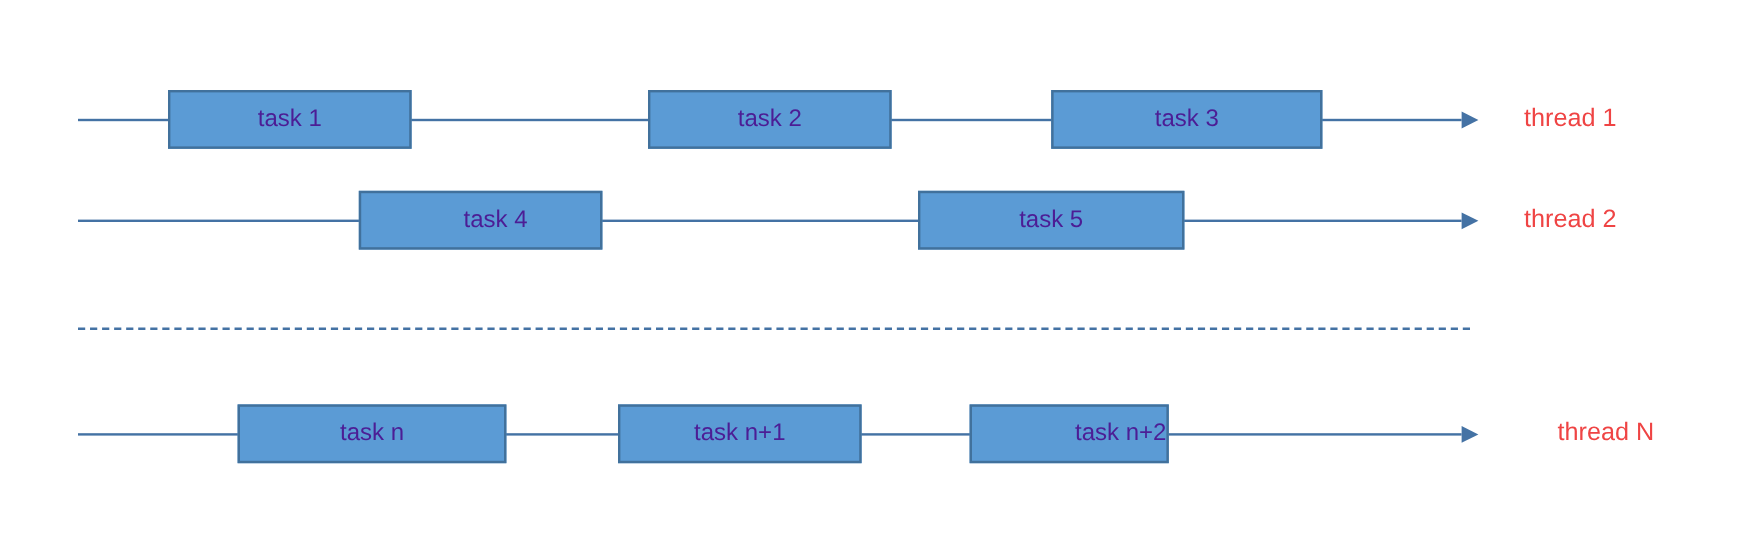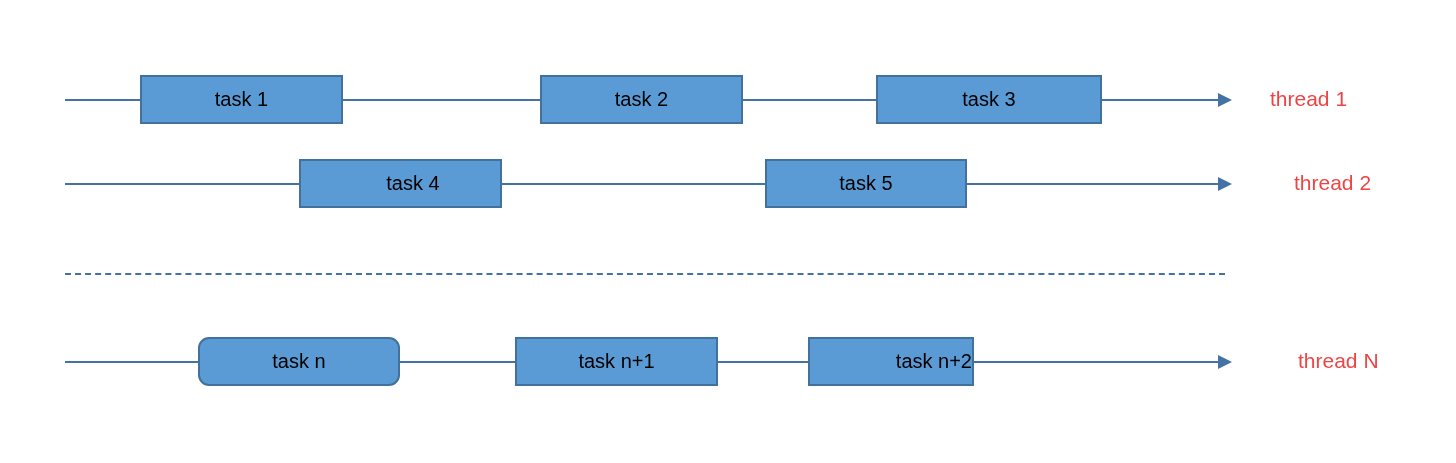--- a/index.html
+++ b/index.html
@@ -39,21 +39,21 @@
     border-bottom: 7px solid transparent;
     border-left: 14px solid #4472A4;
   }
   .task-box {
     position: absolute;
     top: 5px;
     height: 49px;
     box-sizing: border-box;
     background: #5B9BD5;
     border: 2px solid #41719C;
-    color: #000000;
+    color: #4c1d95;
     font-size: 20px;
     line-height: 45px;
     text-align: center;
     white-space: nowrap;
     overflow: hidden;
   }
   .thread-label {
     position: absolute;
     top: 15px;
     font-size: 21px;
@@ -78,28 +78,28 @@
     <div class="task-box" style="left:140px; width:203px;">task 1</div>
     <div class="task-box" style="left:540px; width:203px;">task 2</div>
     <div class="task-box" style="left:876px; width:226px;">task 3</div>
     <div class="thread-label" style="left:1270px;">thread 1</div>
   </div>
 
   <div class="thread-row" style="top:154px;">
     <div class="thread-line" style="left:65px; width:1153px;"></div>
     <div class="arrow-head" style="left:1218px;"></div>
     <div class="task-box" style="left:299px; width:203px;padding-left:25px;">task 4</div>
-    <div class="task-box" style="left:765px; width:202px;">task 5</div>
-    <div class="thread-label" style="left:1270px;margin-left:24px;">thread 2</div>
+    <div class="task-box" style="left:765px; width:222px;">task 5</div>
+    <div class="thread-label" style="left:1270px;">thread 2</div>
   </div>
 
   <div class="divider" style="left:65px; top:273px; width:1160px;"></div>
 
   <div class="thread-row" style="top:332px;">
     <div class="thread-line" style="left:65px; width:1153px;"></div>
     <div class="arrow-head" style="left:1218px;"></div>
-    <div class="task-box" style="left:198px; width:202px;border-radius:11px;">task n</div>
+    <div class="task-box" style="left:198px; width:224px;">task n</div>
     <div class="task-box" style="left:515px; width:203px;">task n+1</div>
     <div class="task-box" style="left:808px; width:166px;text-align:right;">task n+2</div>
     <div class="thread-label" style="left:1298px;">thread N</div>
   </div>
 
 </div>
 
 </body></html>

